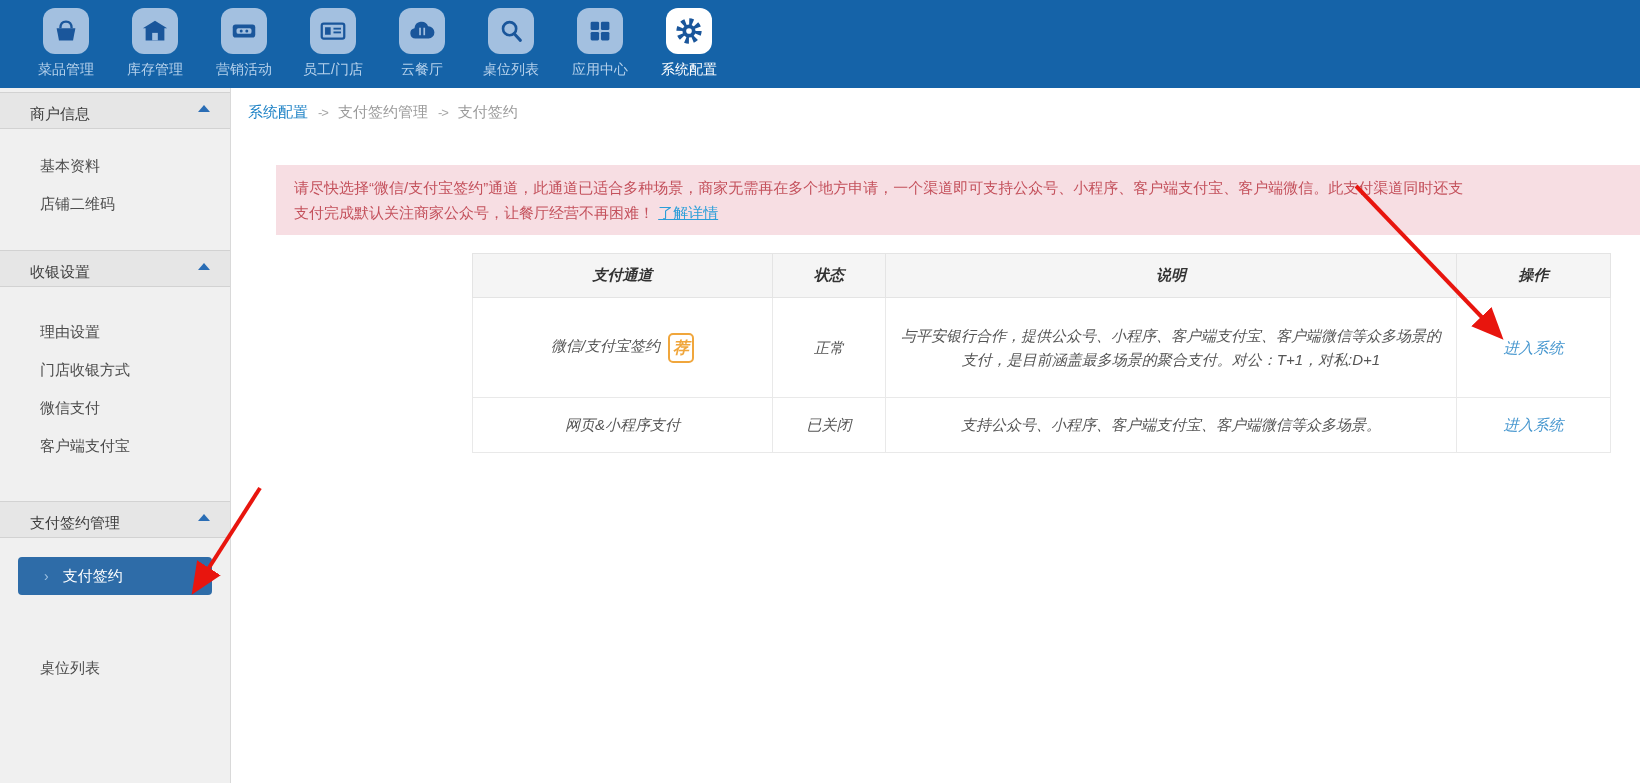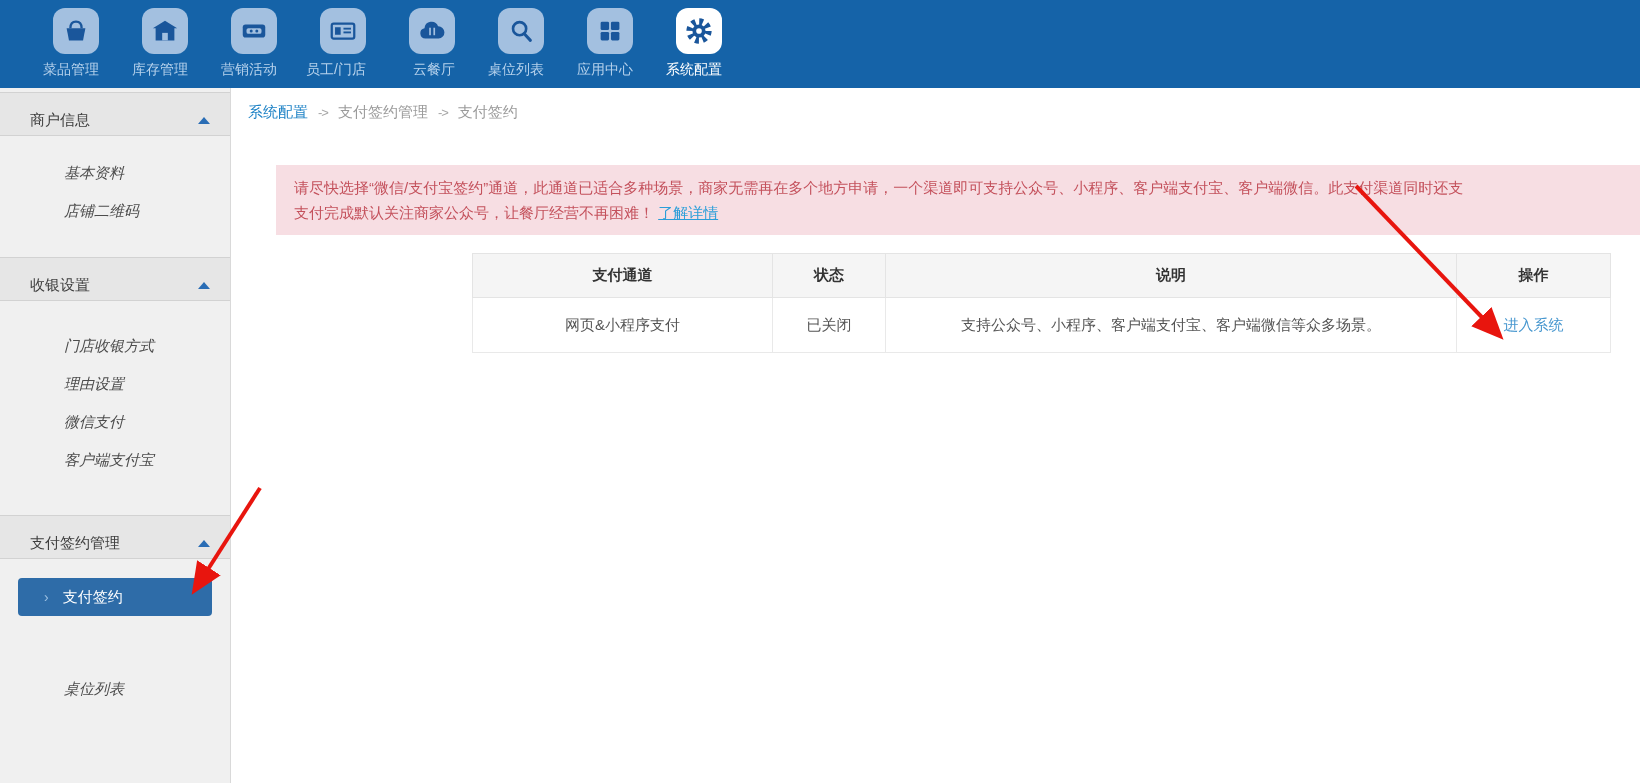--- a/index.html
+++ b/index.html
@@ -4,37 +4,37 @@
 <style>
   * { margin:0; padding:0; box-sizing:border-box; }
   html,body { width:1640px; height:783px; overflow:hidden; background:#fff;
               font-family:"Liberation Sans","DejaVu Sans",sans-serif; }
   body { position:relative; }
 
   
   .topnav { position:absolute; left:0; top:0; width:1640px; height:88px;
             background:#1563a8; display:flex; padding-left:33px; }
   .nav-item { width:66px; margin-right:23px; display:flex; flex-direction:column;
-              align-items:flex-end; cursor:pointer; }
+              align-items:center; cursor:pointer; }
   .nav-tile { width:46px; height:46px; margin-top:8px; border-radius:12px;
               background:#a3c0e0; display:flex; align-items:center; justify-content:center; }
   .nav-item.selected .nav-tile { background:#ffffff; }
   .nav-label { margin-top:7px; font-size:14px; color:#b7d2ec; white-space:nowrap; }
   .nav-item.selected .nav-label { color:#ffffff; }
 
   
   .sidebar { position:absolute; left:0; top:88px; width:231px; height:695px;
              background:#f0f0f0; border-right:1px solid #d9d9d9; padding-top:4px; }
-  .side-header { height:44px; background:#e6e6e6; border-top:1px solid #d2d2d2;
-                 border-bottom:1px solid #d2d2d2; display:flex; align-items:center;
+  .side-header { height:37px; background:#e6e6e6; border-top:1px solid #d2d2d2;
+                 border-bottom:1px solid #d2d2d2; display:flex; align-items:flex-start;
                  padding:12px 20px 0 30px; font-size:15px; color:#3e3e3e; cursor:pointer; }
   .tri-up { margin-left:auto; width:0; height:0; border-left:6px solid transparent;
             border-right:6px solid transparent; border-bottom:7px solid #2a6db5; }
-  .side-item { height:38px; line-height:38px; padding-left:64px; font-size:15px;
-               color:#4c4c4c; cursor:pointer; white-space:nowrap;font-style:italic; }
+  .side-item { height:38px; line-height:38px; padding-left:40px; font-size:15px;
+               color:#4c4c4c; cursor:pointer; white-space:nowrap; }
   .list-1 { padding:18px 0 27px; }
   .list-2 { padding:26px 0 36px; }
   .list-4 { padding:17px 0 0; }
   .side-item-selected { margin:19px 18px 37px; height:38px; background:#2e6ca8;
                         border-radius:4px; color:#fff; display:flex; align-items:center;
                         padding-left:26px; font-size:15px; cursor:pointer; }
   .side-item-selected .chev { color:#9cc0e2; font-size:14px; margin-right:14px; }
 
   
   .main { position:absolute; left:231px; top:88px; width:1409px; height:695px;
@@ -43,21 +43,21 @@
                 font-size:15px; }
   .crumb-root { color:#1f83c6; cursor:pointer; }
   .crumb-sep { color:#a6a6a6; margin:0 10px; font-size:13px; letter-spacing:-1px; }
   .crumb { color:#9b9b9b; }
 
   .banner { margin:29px 0 0 45px; width:1430px; background:#f7dee3;
             padding:10px 18px; font-size:15px; color:#c4515c; line-height:25px; }
   .banner-link { color:#2b9ed9; cursor:pointer;text-decoration:underline; }
 
   .paytable { margin:18px 0 0 241px; width:1138px; border-collapse:collapse;
-              table-layout:fixed; font-size:15px; color:#555; }
+              table-layout:fixed; font-size:15px; color:#555;font-style:italic; }
   .paytable th { height:44px; background:#f5f5f5; color:#333; font-weight:bold;
                  border:1px solid #e4e4e4; text-align:center; }
   .paytable td { border:1px solid #e9e9e9; text-align:center; vertical-align:middle;
                  line-height:24px; padding:8px 12px; }
   .row-1 td { height:100px; }
   .row-2 td { height:55px; }
   .row-3 td { height:60px; }
   .badge { display:inline-block; border:2px solid #f0a63c; color:#f0a63c;
            border-radius:5px; font-size:16px; font-weight:bold; padding:1px 3px;
            margin-left:8px; vertical-align:-2px; }
@@ -160,22 +160,22 @@
   <div class="list-1">
     <div class="side-item">基本资料</div>
     <div class="side-item">店铺二维码</div>
   </div>
 
   <div class="side-header">
     <span>收银设置</span>
     <span class="tri-up"></span>
   </div>
   <div class="list-2">
+    <div class="side-item">理由设置</div>
     <div class="side-item">门店收银方式</div>
-    <div class="side-item">理由设置</div>
     <div class="side-item">微信支付</div>
     <div class="side-item">客户端支付宝</div>
   </div>
 
   <div class="side-header">
     <span>支付签约管理</span>
     <span class="tri-up"></span>
   </div>
   <div class="side-item-selected">
     <span class="chev">›</span>
@@ -213,20 +213,30 @@
       </colgroup>
     <thead>
       <tr>
         <th>支付通道</th>
         <th>状态</th>
         <th>说明</th>
         <th>操作</th>
       </tr>
     </thead>
     <tbody>
+      <tr class="row-1">
+        <td>
+          <span>微信/支付宝签约</span><span class="badge">荐</span>
+        </td>
+        <td>正常</td>
+        <td>与平安银行合作，提供公众号、小程序、客户端支付宝、客户端微信等众多场景的支付，是目前涵盖最多场景的聚合支付。对公：T+1，对私:D+1</td>
+        <td>
+          <span class="action-link">进入系统</span>
+        </td>
+      </tr>
       <tr class="row-2">
         <td>网页&amp;小程序支付</td>
         <td>已关闭</td>
         <td>支持公众号、小程序、客户端支付宝、客户端微信等众多场景。</td>
         <td>
           <span class="action-link">进入系统</span>
         </td>
       </tr>
     </tbody>
   </table>

